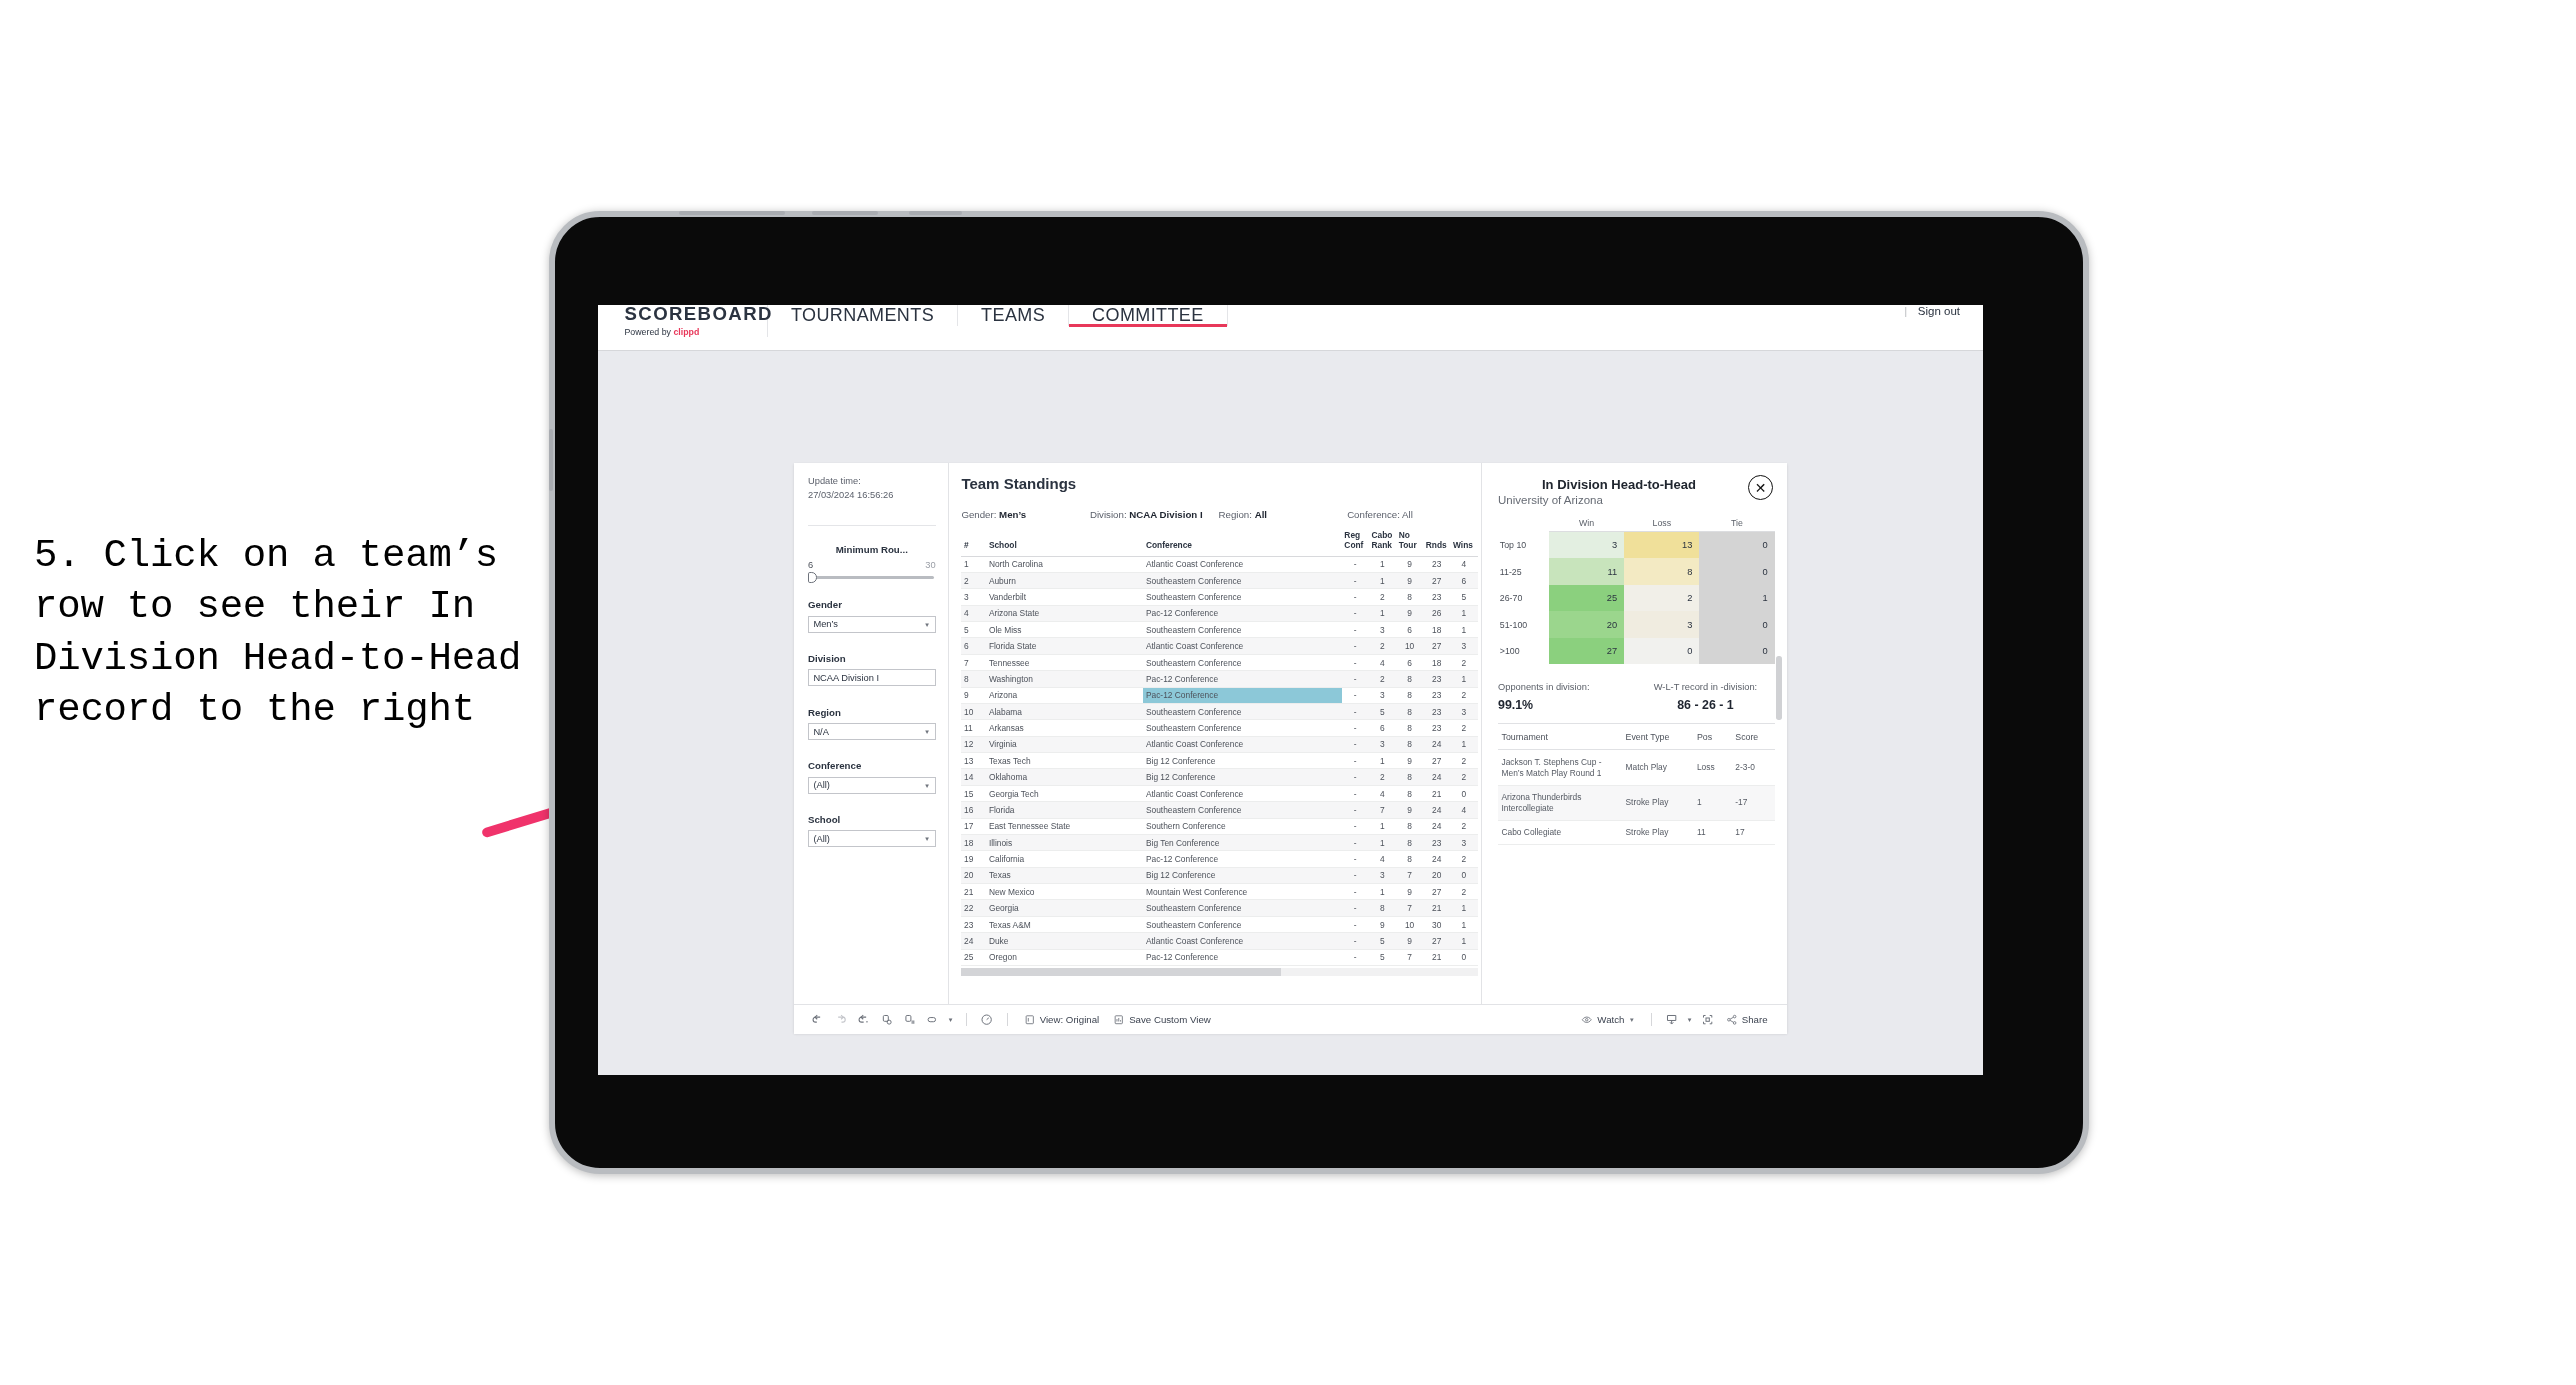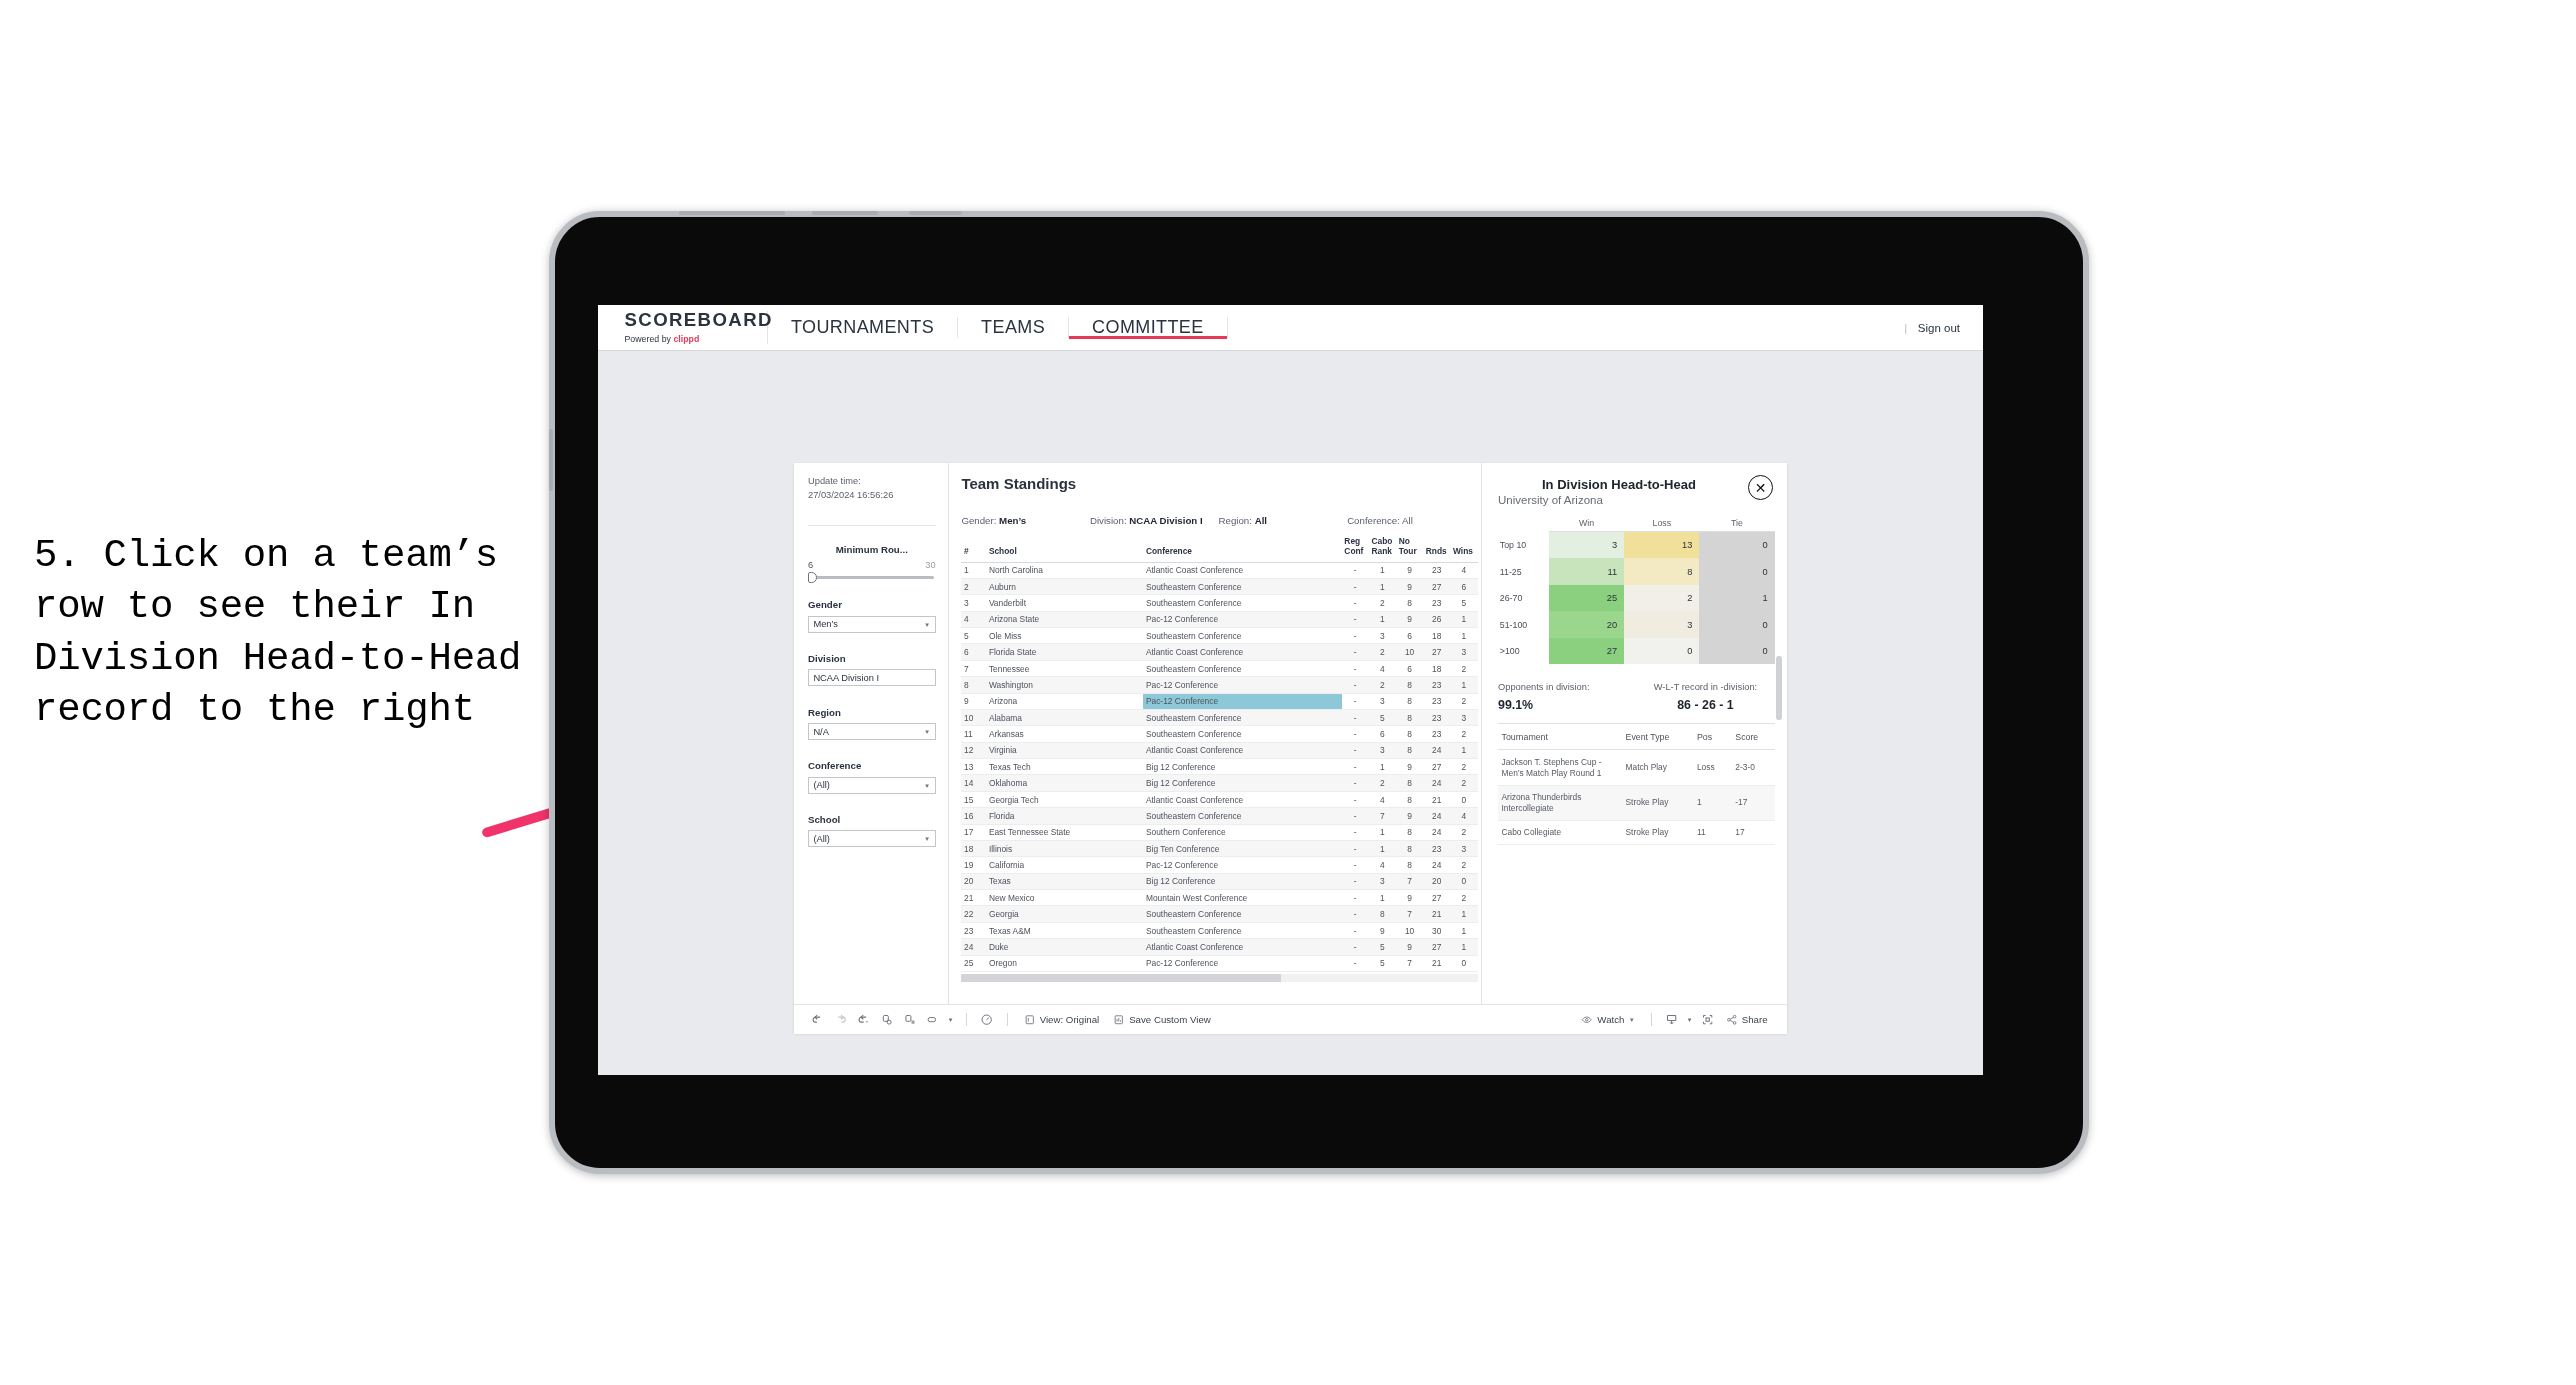--- a/index.html
+++ b/index.html
@@ -56,21 +56,21 @@
     position:absolute;
     left: 43px; top: 88px;
     width: 1385px; height: 770px;
     background: #e9eaee;
     overflow: hidden;
   }
 
   
   .topbar {
     height: 46px; background:#ffffff;
-    display:flex; align-items:center;
+    display:flex; align-items:flex-start;
     border-bottom:0.9px solid #d6d7da;
   }
   .brand {
     width: 170px; display:flex; flex-direction:column;
     justify-content:center; padding-left: 26.5px;
     border-right:0.9px solid #e4e5e8;
   }
   .brand-title {
     font-size: 18.6px; font-weight:bold; color:#2b3340;
     letter-spacing: 1.4px; line-height:1; font-family:"Liberation Sans", sans-serif;
@@ -139,21 +139,21 @@
   }
   .f-select {
     height: 17px; border:0.9px solid #c3c5ca; background:#fff;
     display:flex; align-items:center; justify-content:space-between;
     padding: 0 4.4px; font-size:9.3px; color:#2b3340; cursor:pointer;
   }
   .caret { font-size:6.2px; color:#70757e; }
 
   
   .standings { flex:1; min-width:0; display:flex; flex-direction:column; padding: 12.4px 0 0 12.4px; }
-  .st-title { font-size:15px; font-weight:bold; color:#2b3340; margin-bottom:23px; }
+  .st-title { font-size:15px; font-weight:bold; color:#2b3340; margin-bottom:17px; }
   .st-filters { display:flex; font-size:9.7px; color:#5a5f6a; padding-right:5.3px; margin-bottom:8.8px; }
   .st-filters > div { flex:1; }
   .st-filters b { color:#1f2530; font-weight:bold; }
 
   .table-wrap { flex:1; display:flex; flex-direction:column; min-height:0; padding-right: 3.5px;}
   table.st { width:100%; border-collapse:collapse; table-layout:fixed; }
   table.st th {
     font-size:8.4px; font-weight:bold; color:#2b3340; text-align:left;
     padding: 1.8px 2.7px 5.3px 2.7px; vertical-align:bottom; line-height:1.15;
     border-bottom:0.9px solid #d8d9dc;

